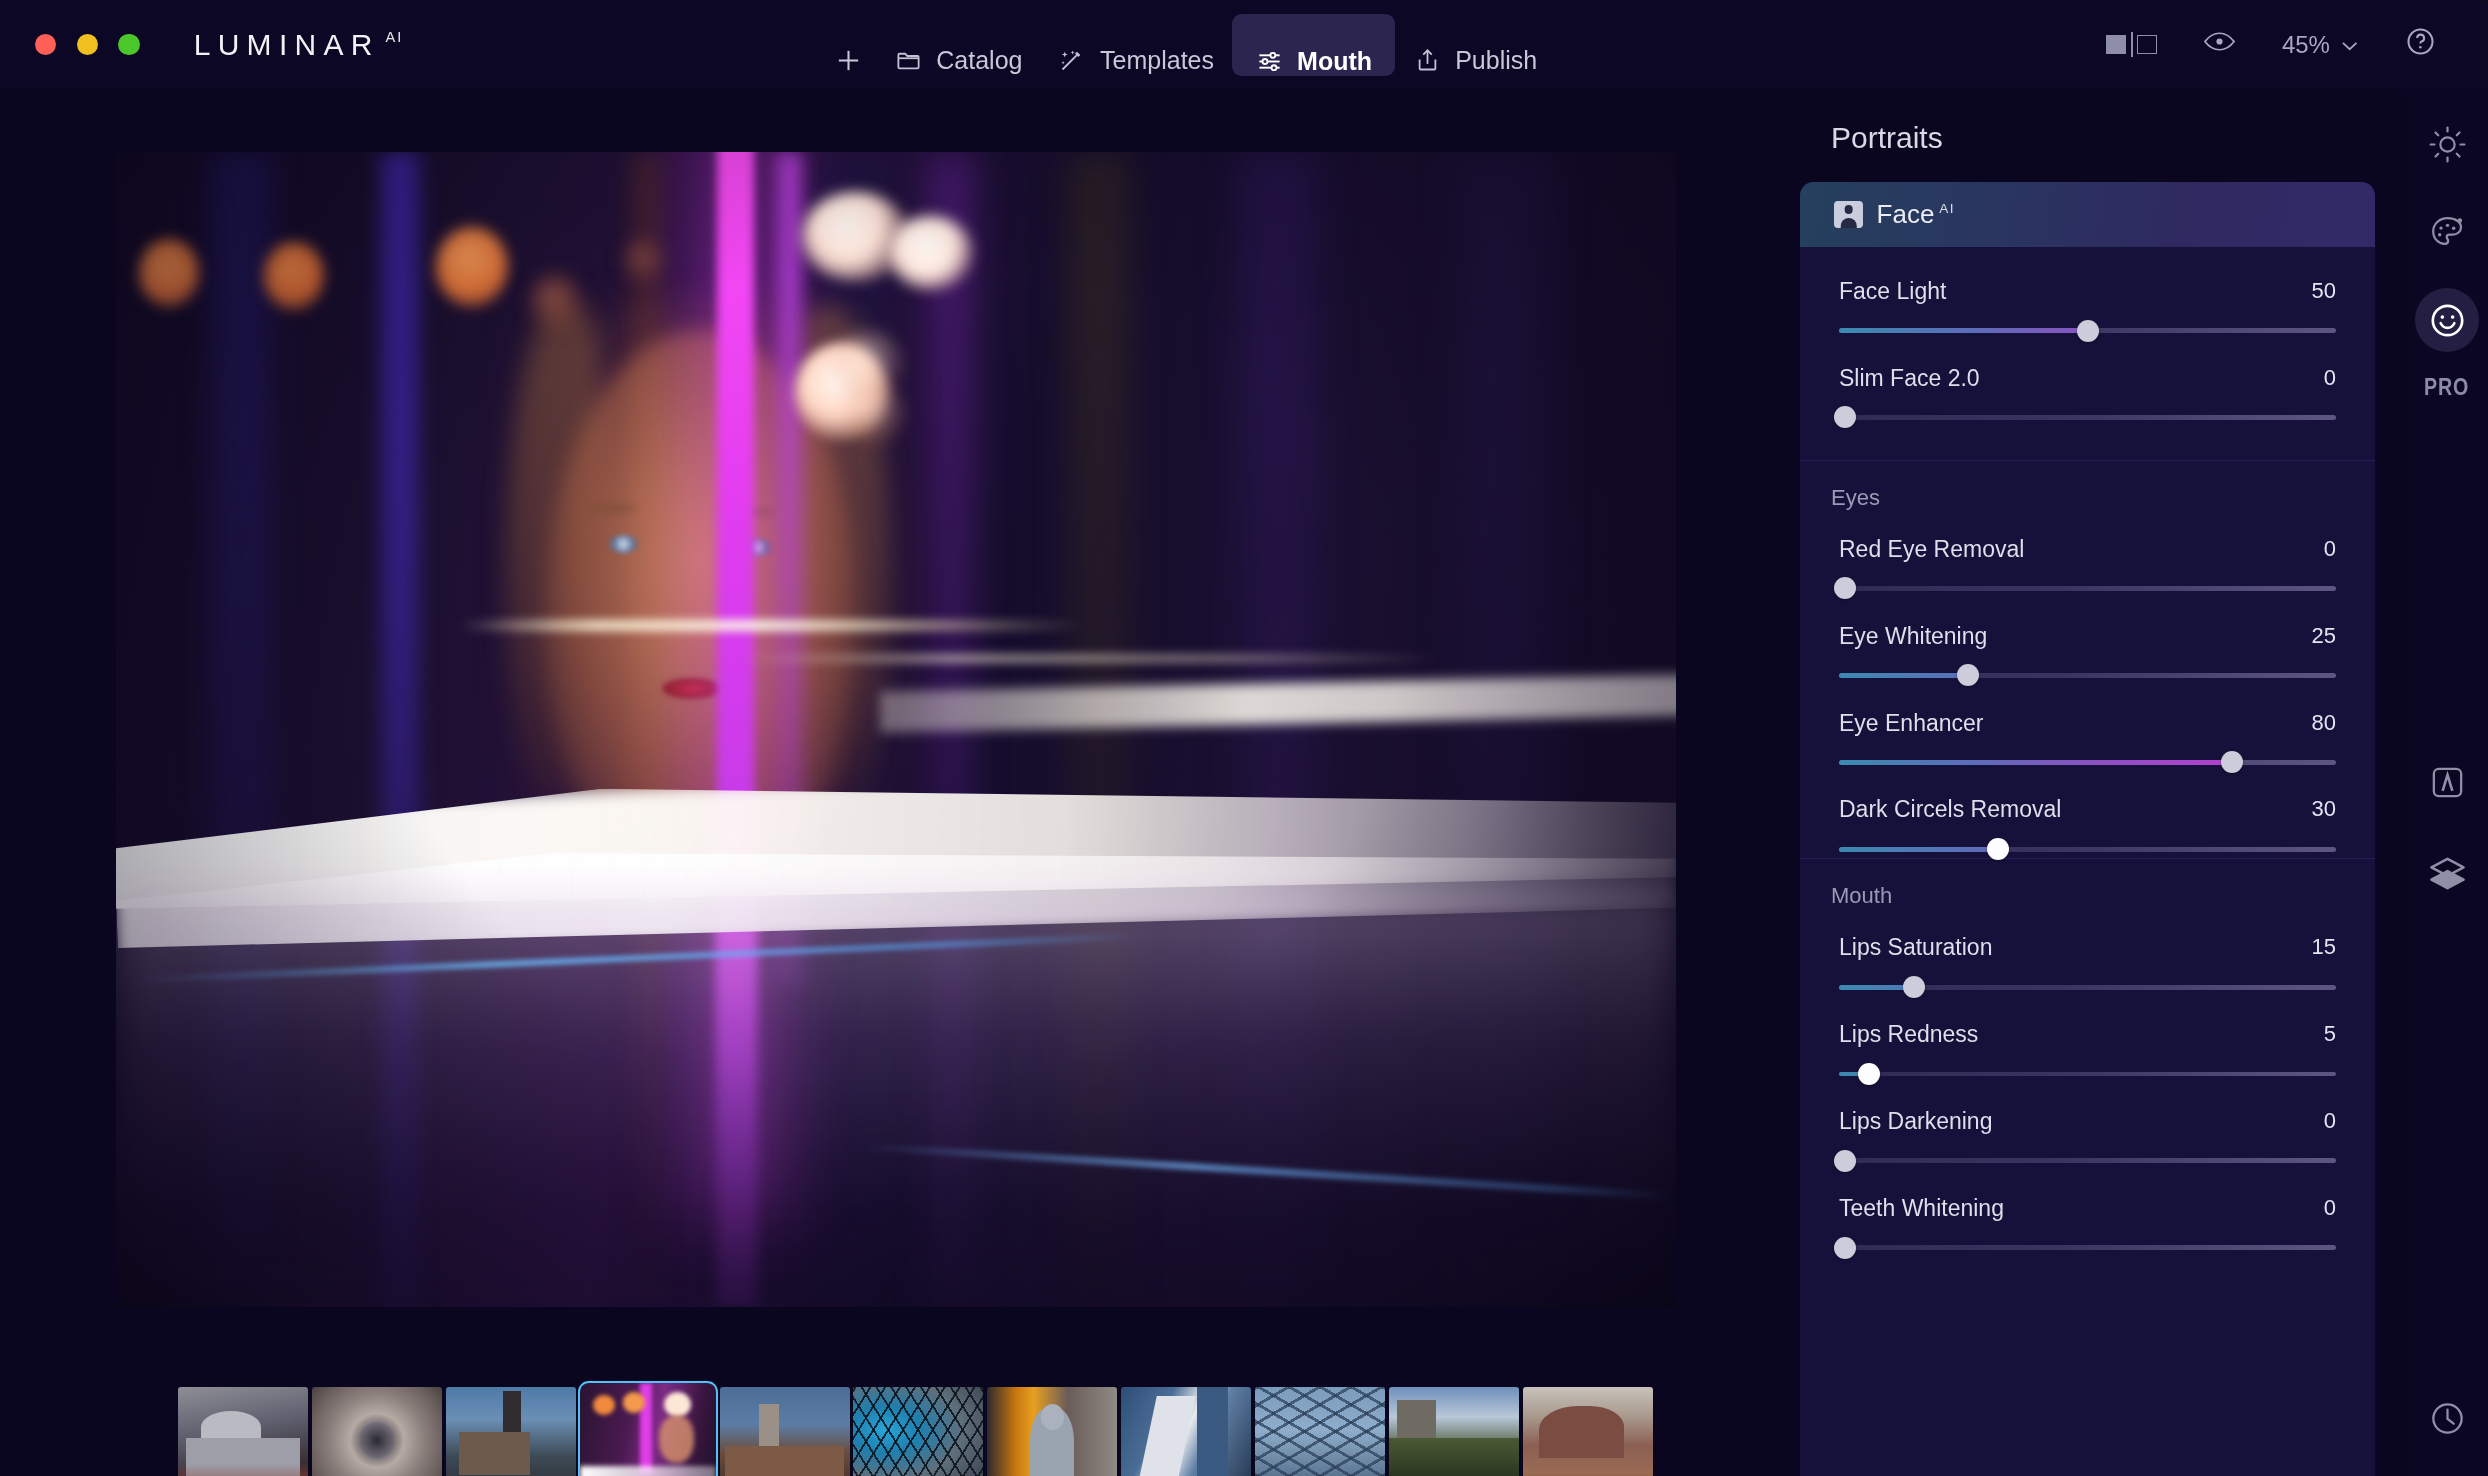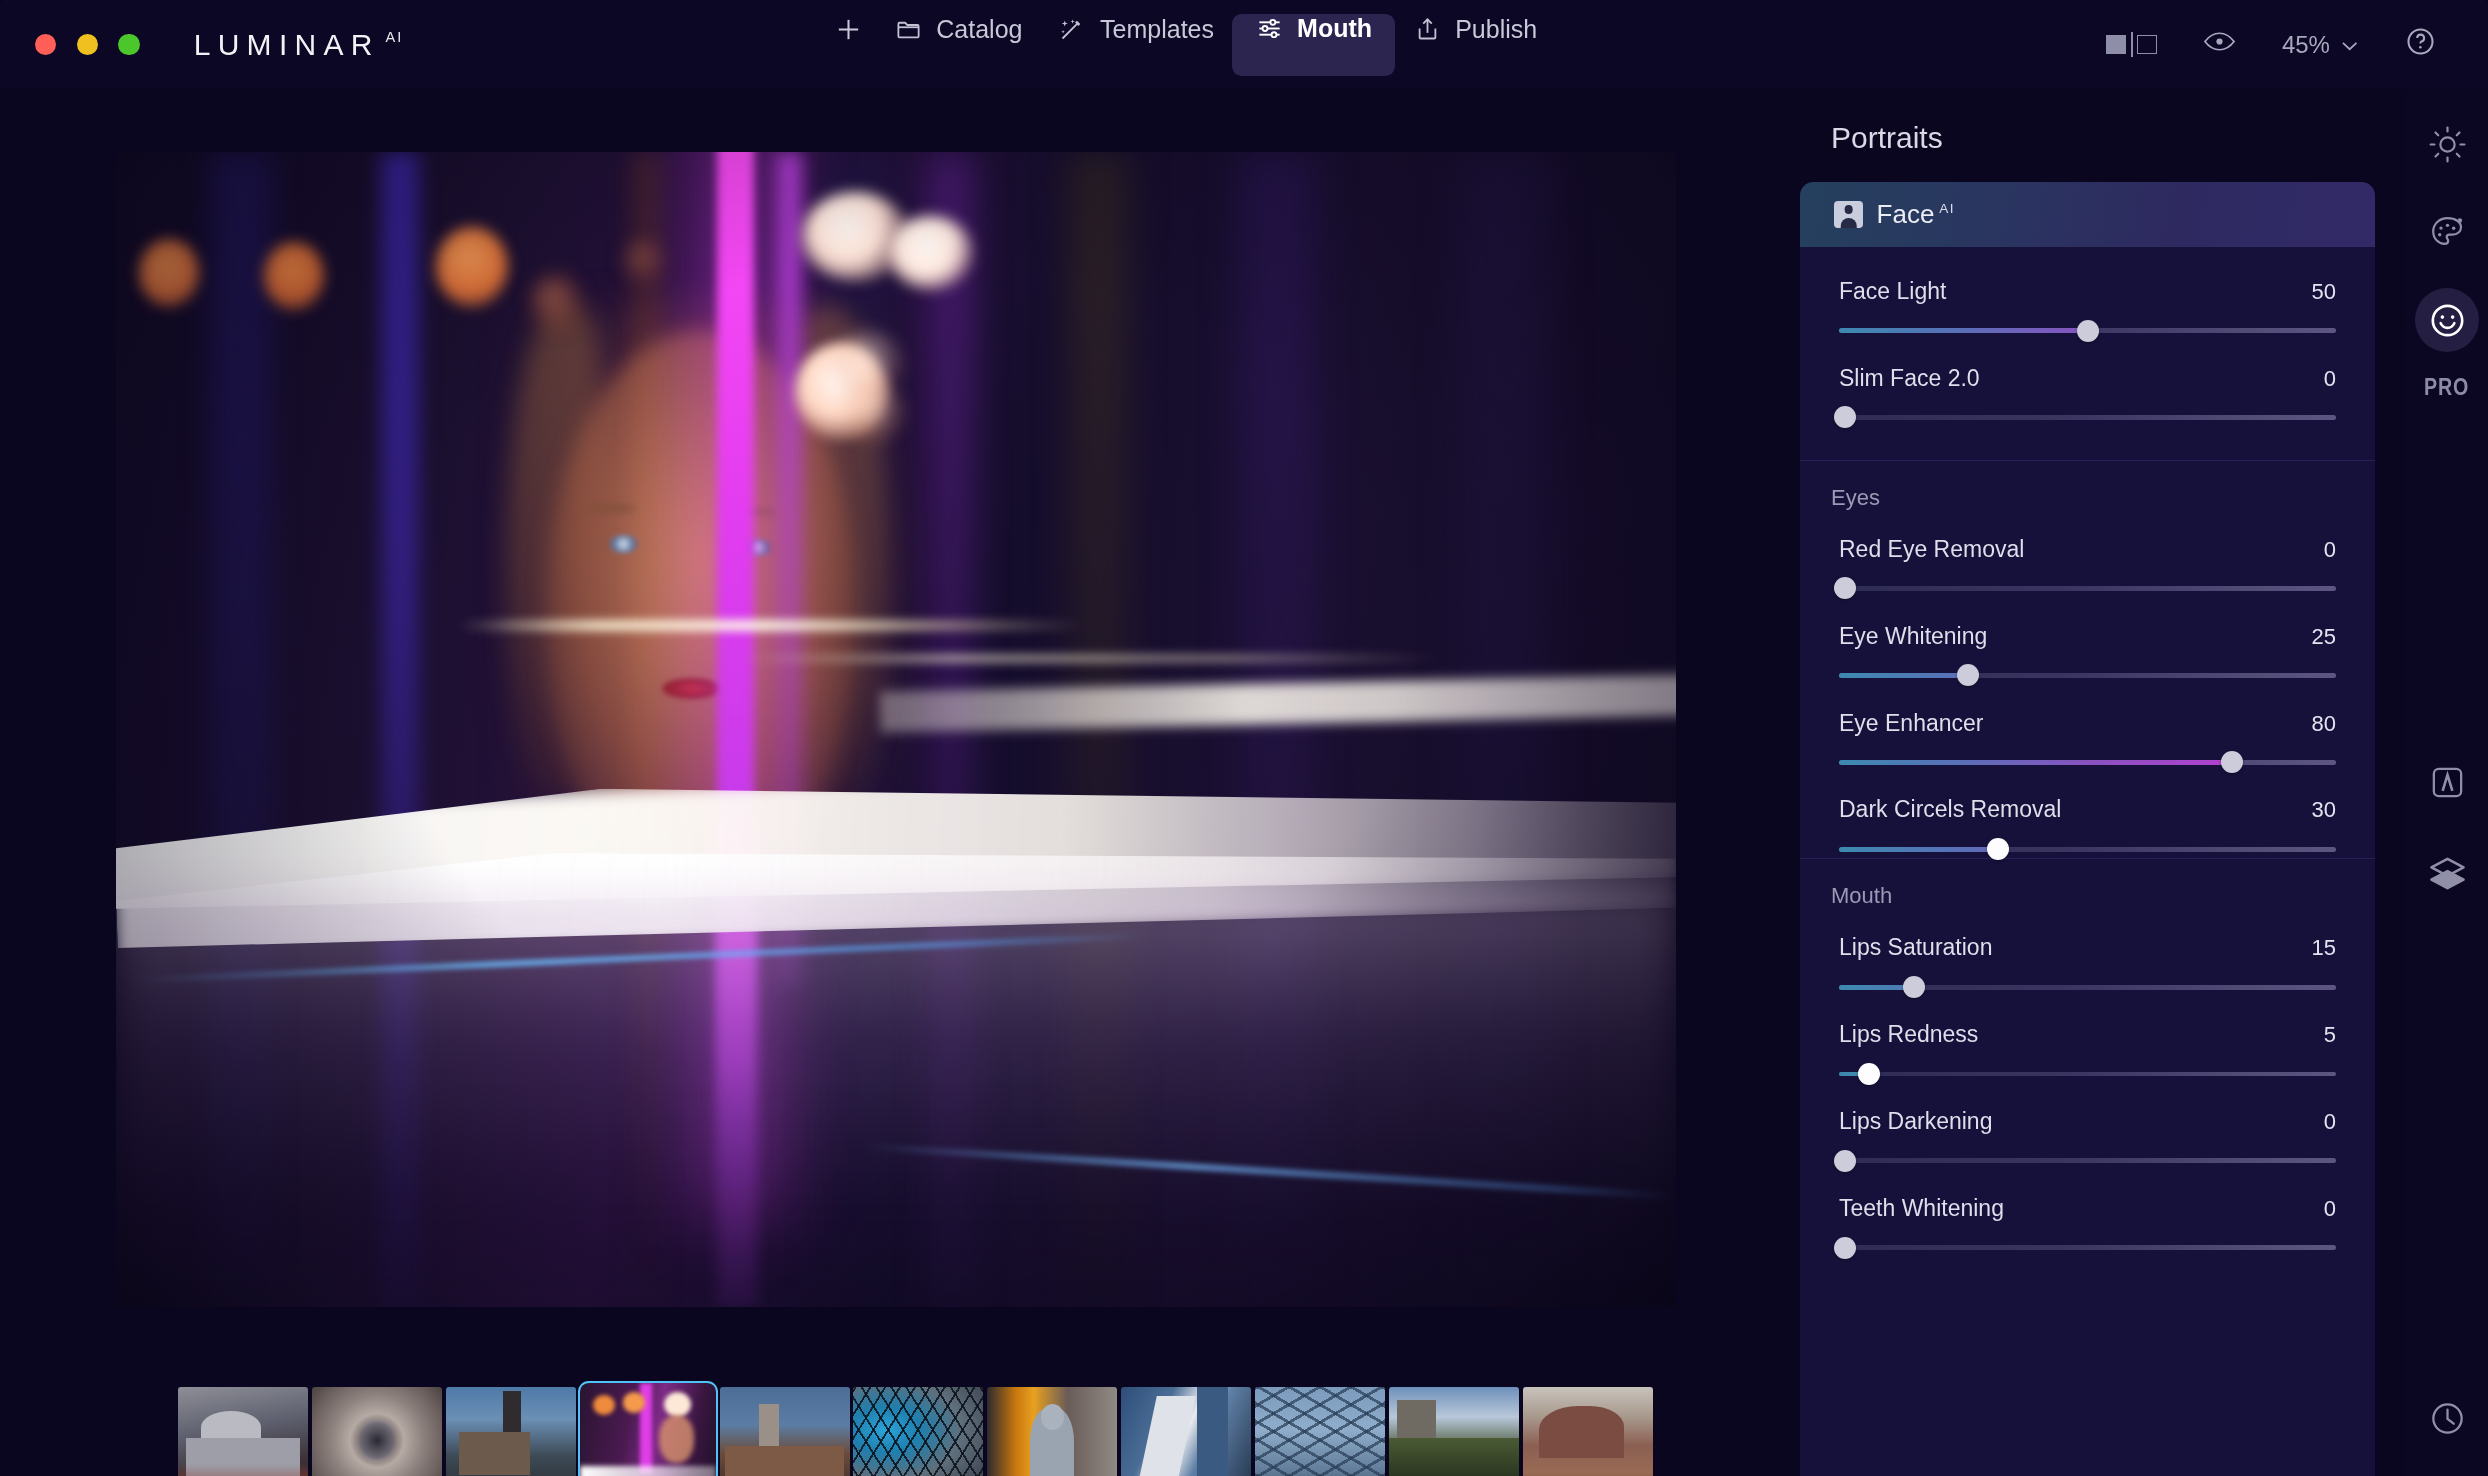--- a/index.html
+++ b/index.html
@@ -47,21 +47,21 @@
     color: #e7e7ee;
   }
 
   .nav {
     position: absolute;
     left: 820px; top: 0;
     height: 89px;
     display: flex; align-items: center; gap: 0px;
   }
   .navbtn {
-    display: flex; align-items: flex-start; gap: 13.6px;
+    display: flex; align-items: flex-end; gap: 13.6px;
     height: 60px;
     padding: 0 17.5px;
     color: #c8c8d8;
     font-size: 25px;
     border-radius: 9.7px;
     cursor: pointer;
     white-space: nowrap;
   }
   .navbtn.plus { padding: 0 13.6px; }
   .navbtn.active {
@@ -348,21 +348,21 @@
     font-size: 22px;
     padding: 24px 17px 0 31px;
     font-weight: 400;
   }
   .sliders { padding: 0 39px 0 39px; }
 
   .slider-row { padding-top: 25px; }
   .slider-row.first { padding-top: 31px; }
   .slider-row.last { padding-bottom: 33px; }
   .slider-head {
-    display: flex; align-items: flex-end; justify-content: space-between;
+    display: flex; align-items: flex-start; justify-content: space-between;
     margin-bottom: 15.5px;
   }
   .slider-name { color: #dfdfec; font-size: 23px; }
   .slider-val { color: #e4e4f0; font-size: 22px; }
   .track {
     position: relative;
     height: 19.4px;
     cursor: pointer;
   }
   .track-bg {

